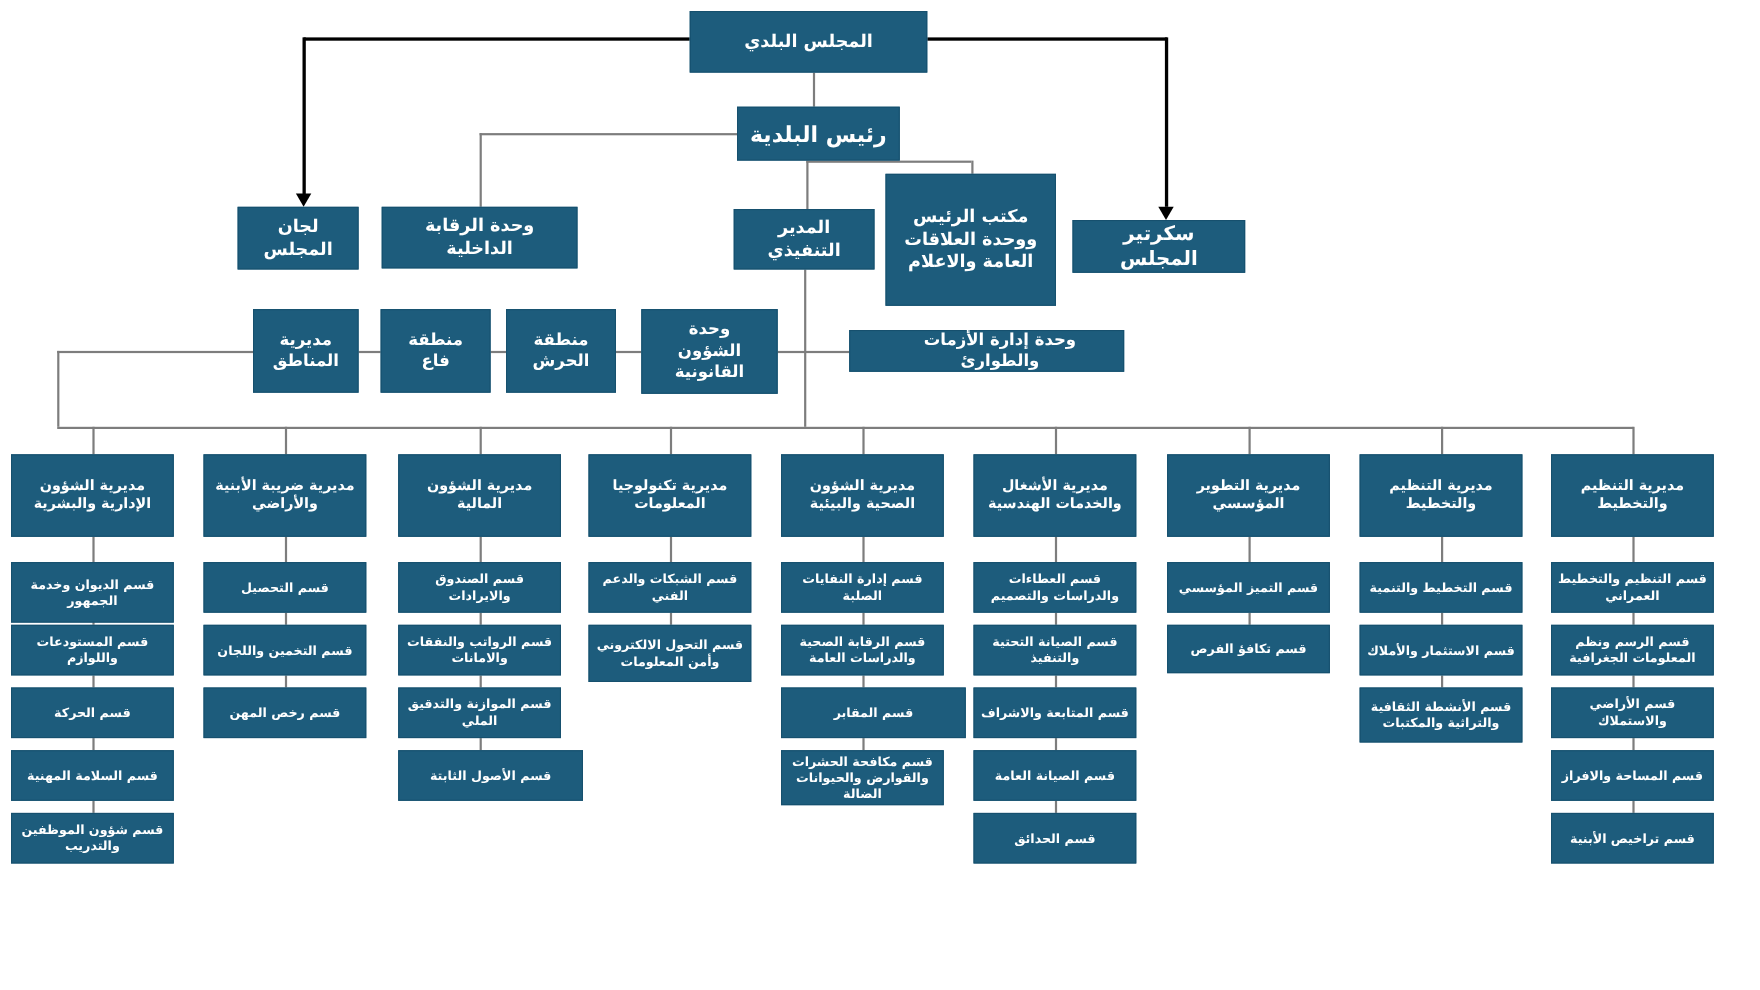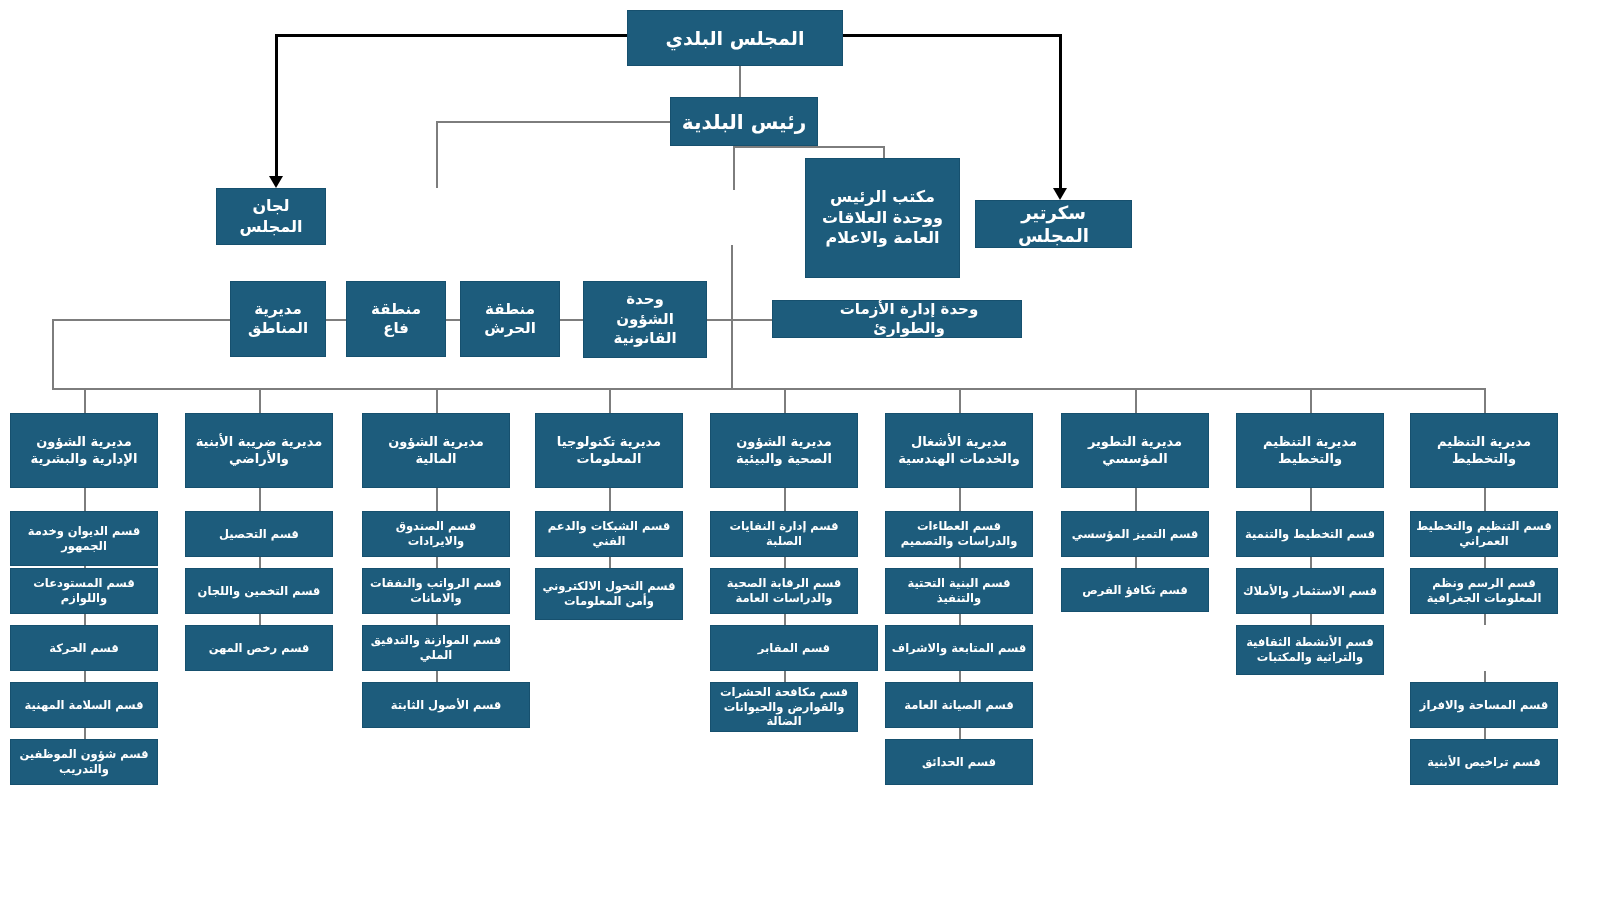--- a/index.html
+++ b/index.html
@@ -5,21 +5,21 @@
   html,body{margin:0;padding:0;background:#ffffff;}
   .stage{
     position:relative;width:1600px;height:900px;background:#ffffff;overflow:hidden;
     font-family:"DejaVu Sans",sans-serif;
   }
   .node{
     position:absolute;background:#1d5c7c;border:1px solid #16506e;color:#ffffff;
     font-weight:bold;display:flex;align-items:center;justify-content:center;
     text-align:center;box-sizing:border-box;line-height:1.3;padding:2px 8px;
   }
-  .n-xl{font-size:19px;}
+  .n-xl{font-size:16px;}
   .n-lg{font-size:20px;}
   .n-md{font-size:16px;padding:2px 14px;}
   .n-sm{font-size:15px;}
   .n-sec{font-size:18px;}
   .dir{font-size:13px;}
   .dept{font-size:11.5px;padding:2px 5px;}
   .hl,.vl{position:absolute;background:#7d7d7d;}
   .hl{height:1.5px;}
   .vl{width:1.5px;}
   .ahl,.avl{position:absolute;background:#000000;}
@@ -113,20 +113,22 @@
   <div class="vl" style="left:1484px;top:488px;height:23px;"></div>
   <div class="vl" style="left:1484px;top:557px;height:11px;"></div>
   <div class="vl" style="left:1484px;top:614px;height:11px;"></div>
   <div class="vl" style="left:1484px;top:671px;height:11px;"></div>
   <div class="vl" style="left:1484px;top:728px;height:11px;"></div>
 
   <div class="node n-xl" style="left:627px;top:10px;width:216px;height:56px;">المجلس البلدي</div>
   <div class="node n-lg" style="left:670px;top:97px;width:148px;height:49px;">رئيس البلدية</div>
 
   <div class="node n-md" style="left:216px;top:188px;width:110px;height:57px;padding:2px 22px;">لجان المجلس</div>
+  <div class="node n-md" style="left:347px;top:188px;width:178px;height:56px;padding:2px 30px;">وحدة الرقابة الداخلية</div>
+  <div class="node n-md" style="left:667px;top:190px;width:128px;height:55px;padding:2px 24px;">المدير التنفيذي</div>
   <div class="node n-md" style="left:805px;top:158px;width:155px;height:120px;">مكتب الرئيس ووحدة العلاقات العامة والاعلام</div>
   <div class="node n-sec" style="left:975px;top:200px;width:157px;height:48px;">سكرتير المجلس</div>
 
   <div class="node n-sm" style="left:230px;top:281px;width:96px;height:76px;">مديرية المناطق</div>
   <div class="node n-sm" style="left:346px;top:281px;width:100px;height:76px;padding:2px 20px;">منطقة فاع</div>
   <div class="node n-sm" style="left:460px;top:281px;width:100px;height:76px;padding:2px 18px;">منطقة الحرش</div>
   <div class="node n-sm" style="left:583px;top:281px;width:124px;height:77px;padding:2px 26px;">وحدة الشؤون القانونية</div>
   <div class="node n-sm" style="left:772px;top:300px;width:250px;height:38px;padding-left:32px;">وحدة إدارة الأزمات والطوارئ</div>
 
   <div class="node dir" style="left:10px;top:413px;width:148px;height:75px;">مديرية الشؤون الإدارية والبشرية</div>
@@ -156,30 +158,31 @@
 
   <div class="node dept" style="left:535px;top:511px;width:148px;height:46px;">قسم الشبكات والدعم الفني</div>
   <div class="node dept" style="left:535px;top:568px;width:148px;height:52px;">قسم التحول الالكتروني وأمن المعلومات</div>
 
   <div class="node dept" style="left:710px;top:511px;width:148px;height:46px;">قسم إدارة النفايات الصلبة</div>
   <div class="node dept" style="left:710px;top:568px;width:148px;height:46px;">قسم الرقابة الصحية والدراسات العامة</div>
   <div class="node dept" style="left:710px;top:625px;width:168px;height:46px;">قسم المقابر</div>
   <div class="node dept" style="left:710px;top:682px;width:148px;height:50px;">قسم مكافحة الحشرات والقوارض والحيوانات الضالة</div>
 
   <div class="node dept" style="left:885px;top:511px;width:148px;height:46px;">قسم العطاءات والدراسات والتصميم</div>
-  <div class="node dept" style="left:885px;top:568px;width:148px;height:46px;">قسم البنية التحتية والتنفيذ</div>
+  <div class="node dept" style="left:885px;top:568px;width:148px;height:46px;">قسم الصيانة التحتية والتنفيذ</div>
   <div class="node dept" style="left:885px;top:625px;width:148px;height:46px;">قسم المتابعة والاشراف</div>
   <div class="node dept" style="left:885px;top:682px;width:148px;height:46px;">قسم الصيانة العامة</div>
   <div class="node dept" style="left:885px;top:739px;width:148px;height:46px;">قسم الحدائق</div>
 
   <div class="node dept" style="left:1061px;top:511px;width:148px;height:46px;">قسم التميز المؤسسي</div>
   <div class="node dept" style="left:1061px;top:568px;width:148px;height:44px;">قسم تكافؤ الفرص</div>
 
   <div class="node dept" style="left:1236px;top:511px;width:148px;height:46px;">قسم التخطيط والتنمية</div>
   <div class="node dept" style="left:1236px;top:568px;width:148px;height:46px;">قسم الاستثمار والأملاك</div>
   <div class="node dept" style="left:1236px;top:625px;width:148px;height:50px;">قسم الأنشطة الثقافية والتراثية والمكتبات</div>
 
   <div class="node dept" style="left:1410px;top:511px;width:148px;height:46px;">قسم التنظيم والتخطيط العمراني</div>
   <div class="node dept" style="left:1410px;top:568px;width:148px;height:46px;">قسم الرسم ونظم المعلومات الجغرافية</div>
+  <div class="node dept" style="left:1410px;top:625px;width:148px;height:46px;">قسم الأراضي والاستملاك</div>
   <div class="node dept" style="left:1410px;top:682px;width:148px;height:46px;">قسم المساحة والافراز</div>
   <div class="node dept" style="left:1410px;top:739px;width:148px;height:46px;">قسم تراخيص الأبنية</div>
 
 </div>
 
 </body></html>

